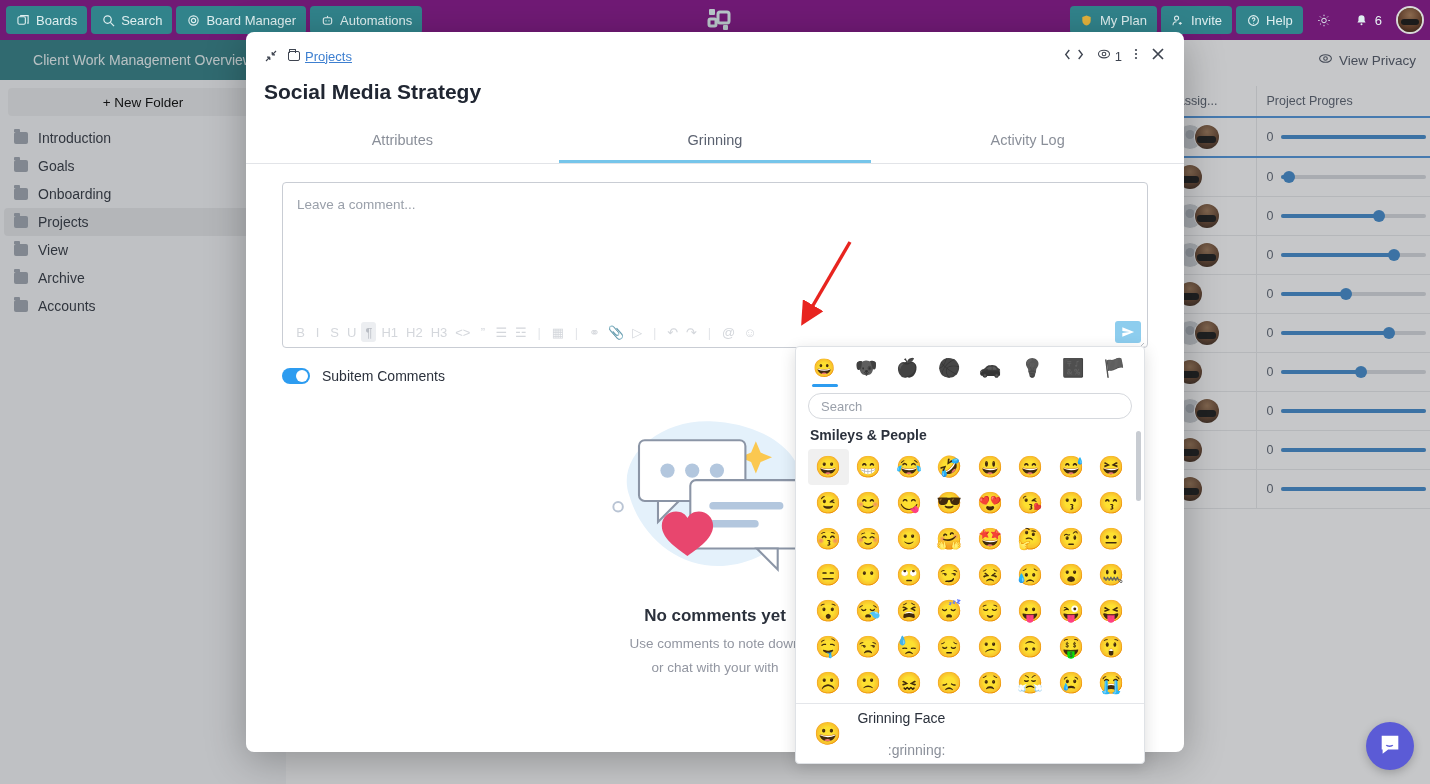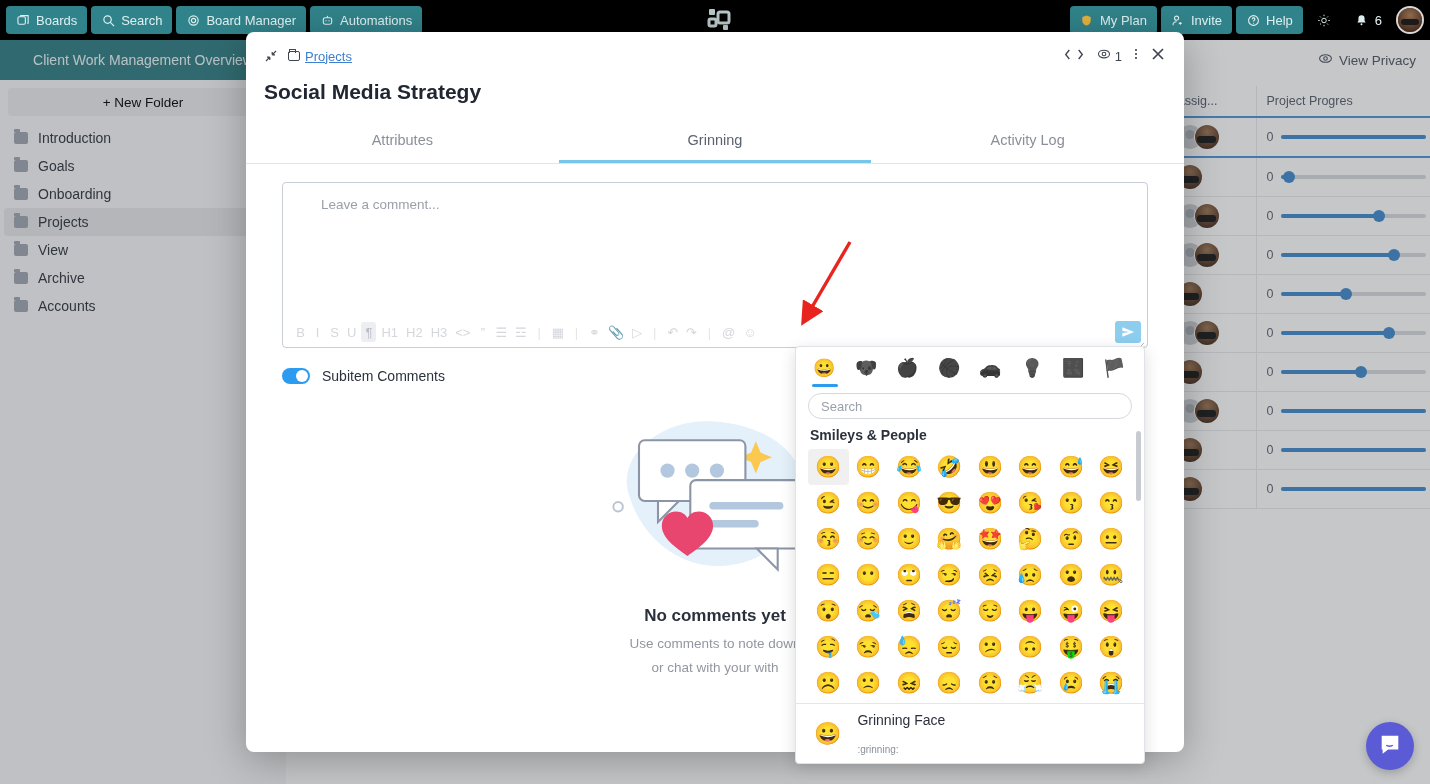--- a/index.html
+++ b/index.html
@@ -7,21 +7,21 @@
     width: 1430px; height: 784px;
     font-family: "Liberation Sans", sans-serif;
     overflow: hidden;
     background: #ffffff;
   }
   #app { position: relative; width: 1430px; height: 784px; }
 
   
   .topbar {
     position: absolute; top: 0; left: 0; width: 1430px; height: 40px;
-    background: #000000; display: flex; align-items: center;
+    background: #701a75; display: flex; align-items: center;
     padding: 0 6px; gap: 4px;
   }
   .tb-btn {
     display: flex; align-items: center; gap: 6px;
     height: 28px; padding: 0 10px; border-radius: 4px;
     background: #31838b; color: #dfeff0; font-size: 13px;
     white-space: nowrap; cursor: pointer;
   }
   .tb-btn.plain { background: transparent; }
   .tb-spacer { flex: 1; }
@@ -123,21 +123,21 @@
   .m-actions .grp { display: flex; align-items: center; gap: 4px; cursor: pointer; }
   .m-title { font-size: 21px; font-weight: bold; color: #202632; padding: 14px 18px 0 18px; }
 
   .tabs { display: flex; margin: 18px 0 0 0; border-bottom: 1px solid #e2e4e8; }
   .tab { flex: 1; text-align: center; padding: 10px 0 12px; font-size: 14.5px; color: #8a8f99; cursor: pointer; }
   .tab.active { color: #5b6270; border-bottom: 3px solid #76c5ea; }
 
   .comment-box {
     margin: 18px 36px 0 36px; height: 166px;
     border: 1px solid #c9cdd4; border-radius: 4px;
-    position: relative; background: #fff; padding-left: 24px;
+    position: relative; background: #fff;
   }
   .cb-placeholder { padding: 14px 14px; color: #9aa0aa; font-size: 13.5px; }
   .cb-toolbar {
     position: absolute; left: 0; right: 0; bottom: 0; height: 30px;
     display: flex; align-items: center; gap: 2px; padding: 0 10px;
     color: #d6d9de;
   }
   .tb-i { font-size: 13px; min-width: 15px; height: 20px; display:flex; align-items:center; justify-content:center; padding: 0 3px; border-radius: 3px; cursor: pointer; color: #d4d7dc; }
   .tb-i.active { background: #eceef1; color: #b9bdc4; }
   .tb-i.sep { color: #e4e6ea; padding: 0 4px; }
@@ -180,21 +180,21 @@
   .pk-search::placeholder { color: #9aa0aa; }
   .pk-scroll { flex: 1; overflow: hidden; position: relative; padding: 0 12px; }
   .pk-section-title { font-size: 14px; font-weight: bold; color: #2b313c; margin: 2px 0 6px 2px; }
   .pk-grid { display: grid; grid-template-columns: repeat(8, 1fr); }
   .pk-emoji { height: 36px; display: flex; align-items: center; justify-content: center; font-size: 21px; cursor: pointer; border-radius: 4px; }
   .pk-emoji.hover { background: #f0f0f0; }
   .pk-sbar { position: absolute; right: 3px; top: 6px; width: 5px; height: 70px; background: #c8ccd2; border-radius: 3px; }
   .pk-preview { border-top: 1px solid #e4e6ea; height: 60px; display: flex; align-items: center; gap: 16px; padding: 0 18px; }
   .pk-prev-emoji { font-size: 22px; }
   .pk-prev-name { font-size: 14px; color: #2b313c; }
-  .pk-prev-code { font-size: 10px; color: #8b909a; margin-top: 16px; }
+  .pk-prev-code { font-size: 14px; color: #8b909a; margin-top: 16px; text-align: right; }
 
   
   .intercom {
     position: absolute; right: 16px; bottom: 14px; width: 48px; height: 48px;
     border-radius: 50%; background: #5b5bd6; display: flex; align-items: center;
     justify-content: center; cursor: pointer; box-shadow: 0 3px 10px rgba(0,0,0,0.22);
   }
 </style>
 </head>
 <body>

